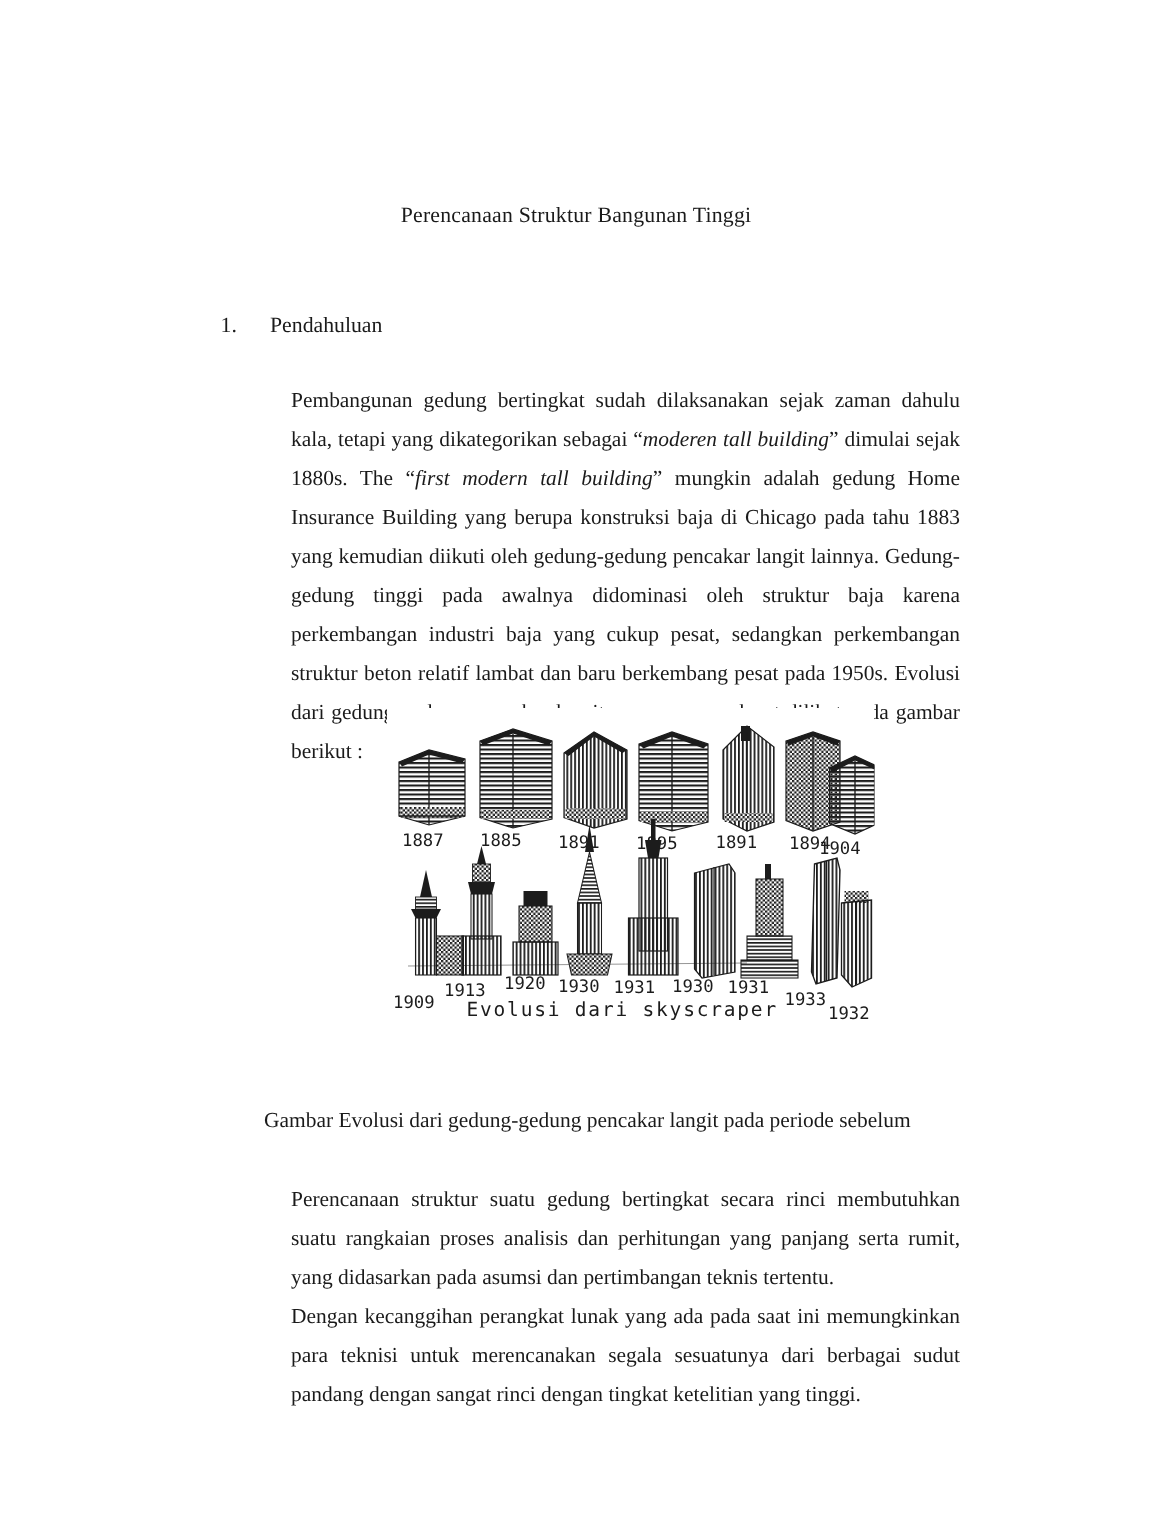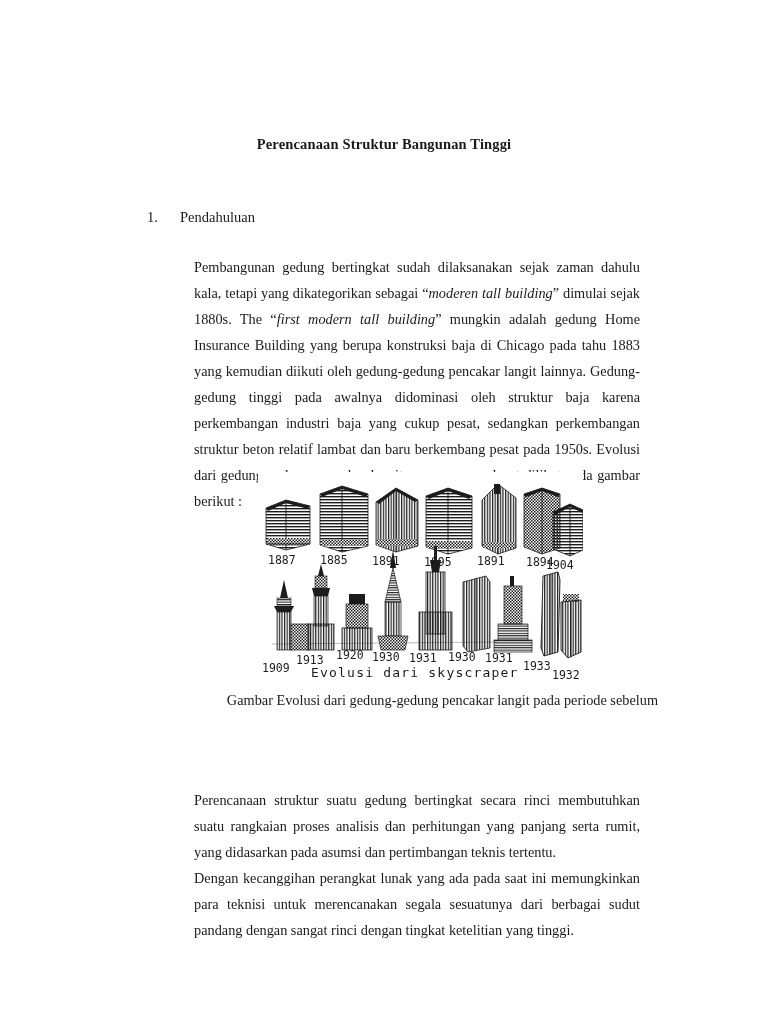--- a/index.html
+++ b/index.html
@@ -21,21 +21,21 @@
     background: #ffffff;
   }
 
   
   .doc-title {
     position: absolute;
     left: 0;
     right: 0;
     top: 136px;
     text-align: center;
-    font-weight: bold;
+    font-weight: normal;
     font-size: 14.5px;
     letter-spacing: 0.15px;
   }
 
   
   .section-head {
     position: absolute;
     left: 147px;
     top: 209px;
     font-weight: normal;
@@ -71,22 +71,22 @@
     width: 325px;
     height: 212px;
   }
   .figure svg { display: block; }
 
   
   .fig-caption {
     position: absolute;
     left: 176px;
     width: 482px;
-    top: 687px;
-    text-align: right;
+    top: 734px;
+    text-align: left;
     font-size: 14.3px;
     line-height: 26px;
   }
 </style>
 </head>
 <body>
 
 <div class="page">
 
   <div class="doc-title">Perencanaan Struktur Bangunan Tinggi</div>

